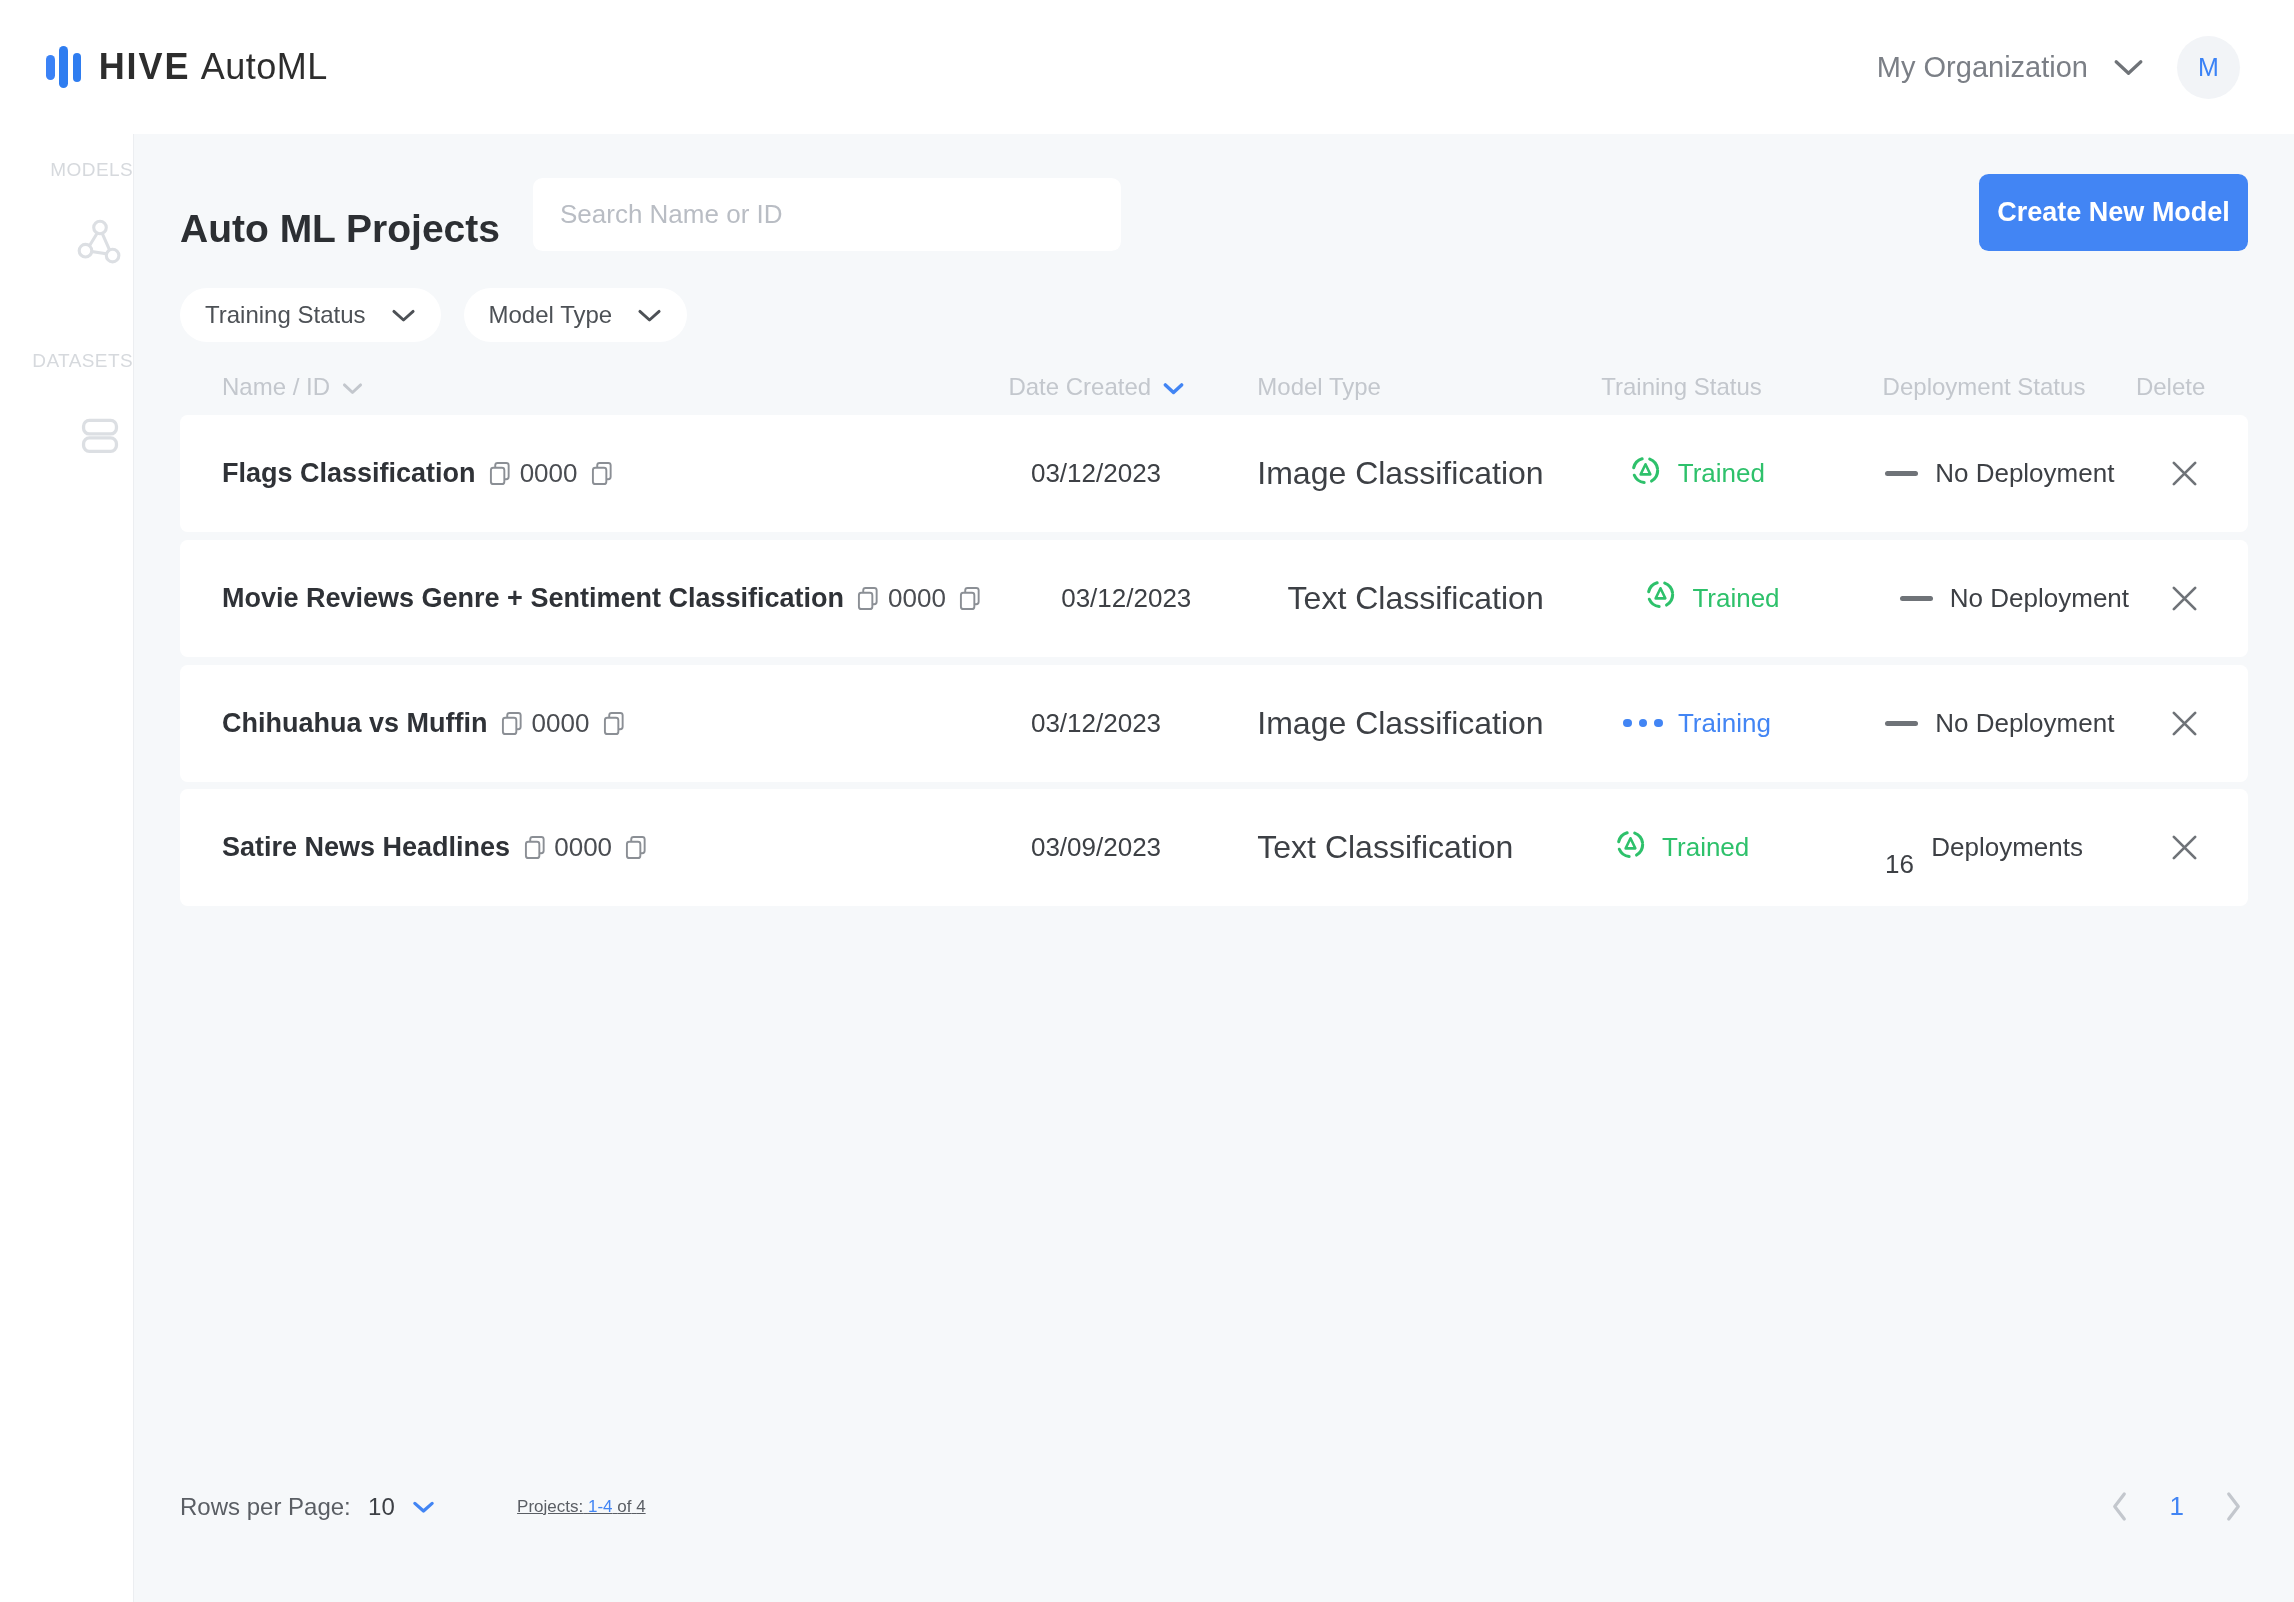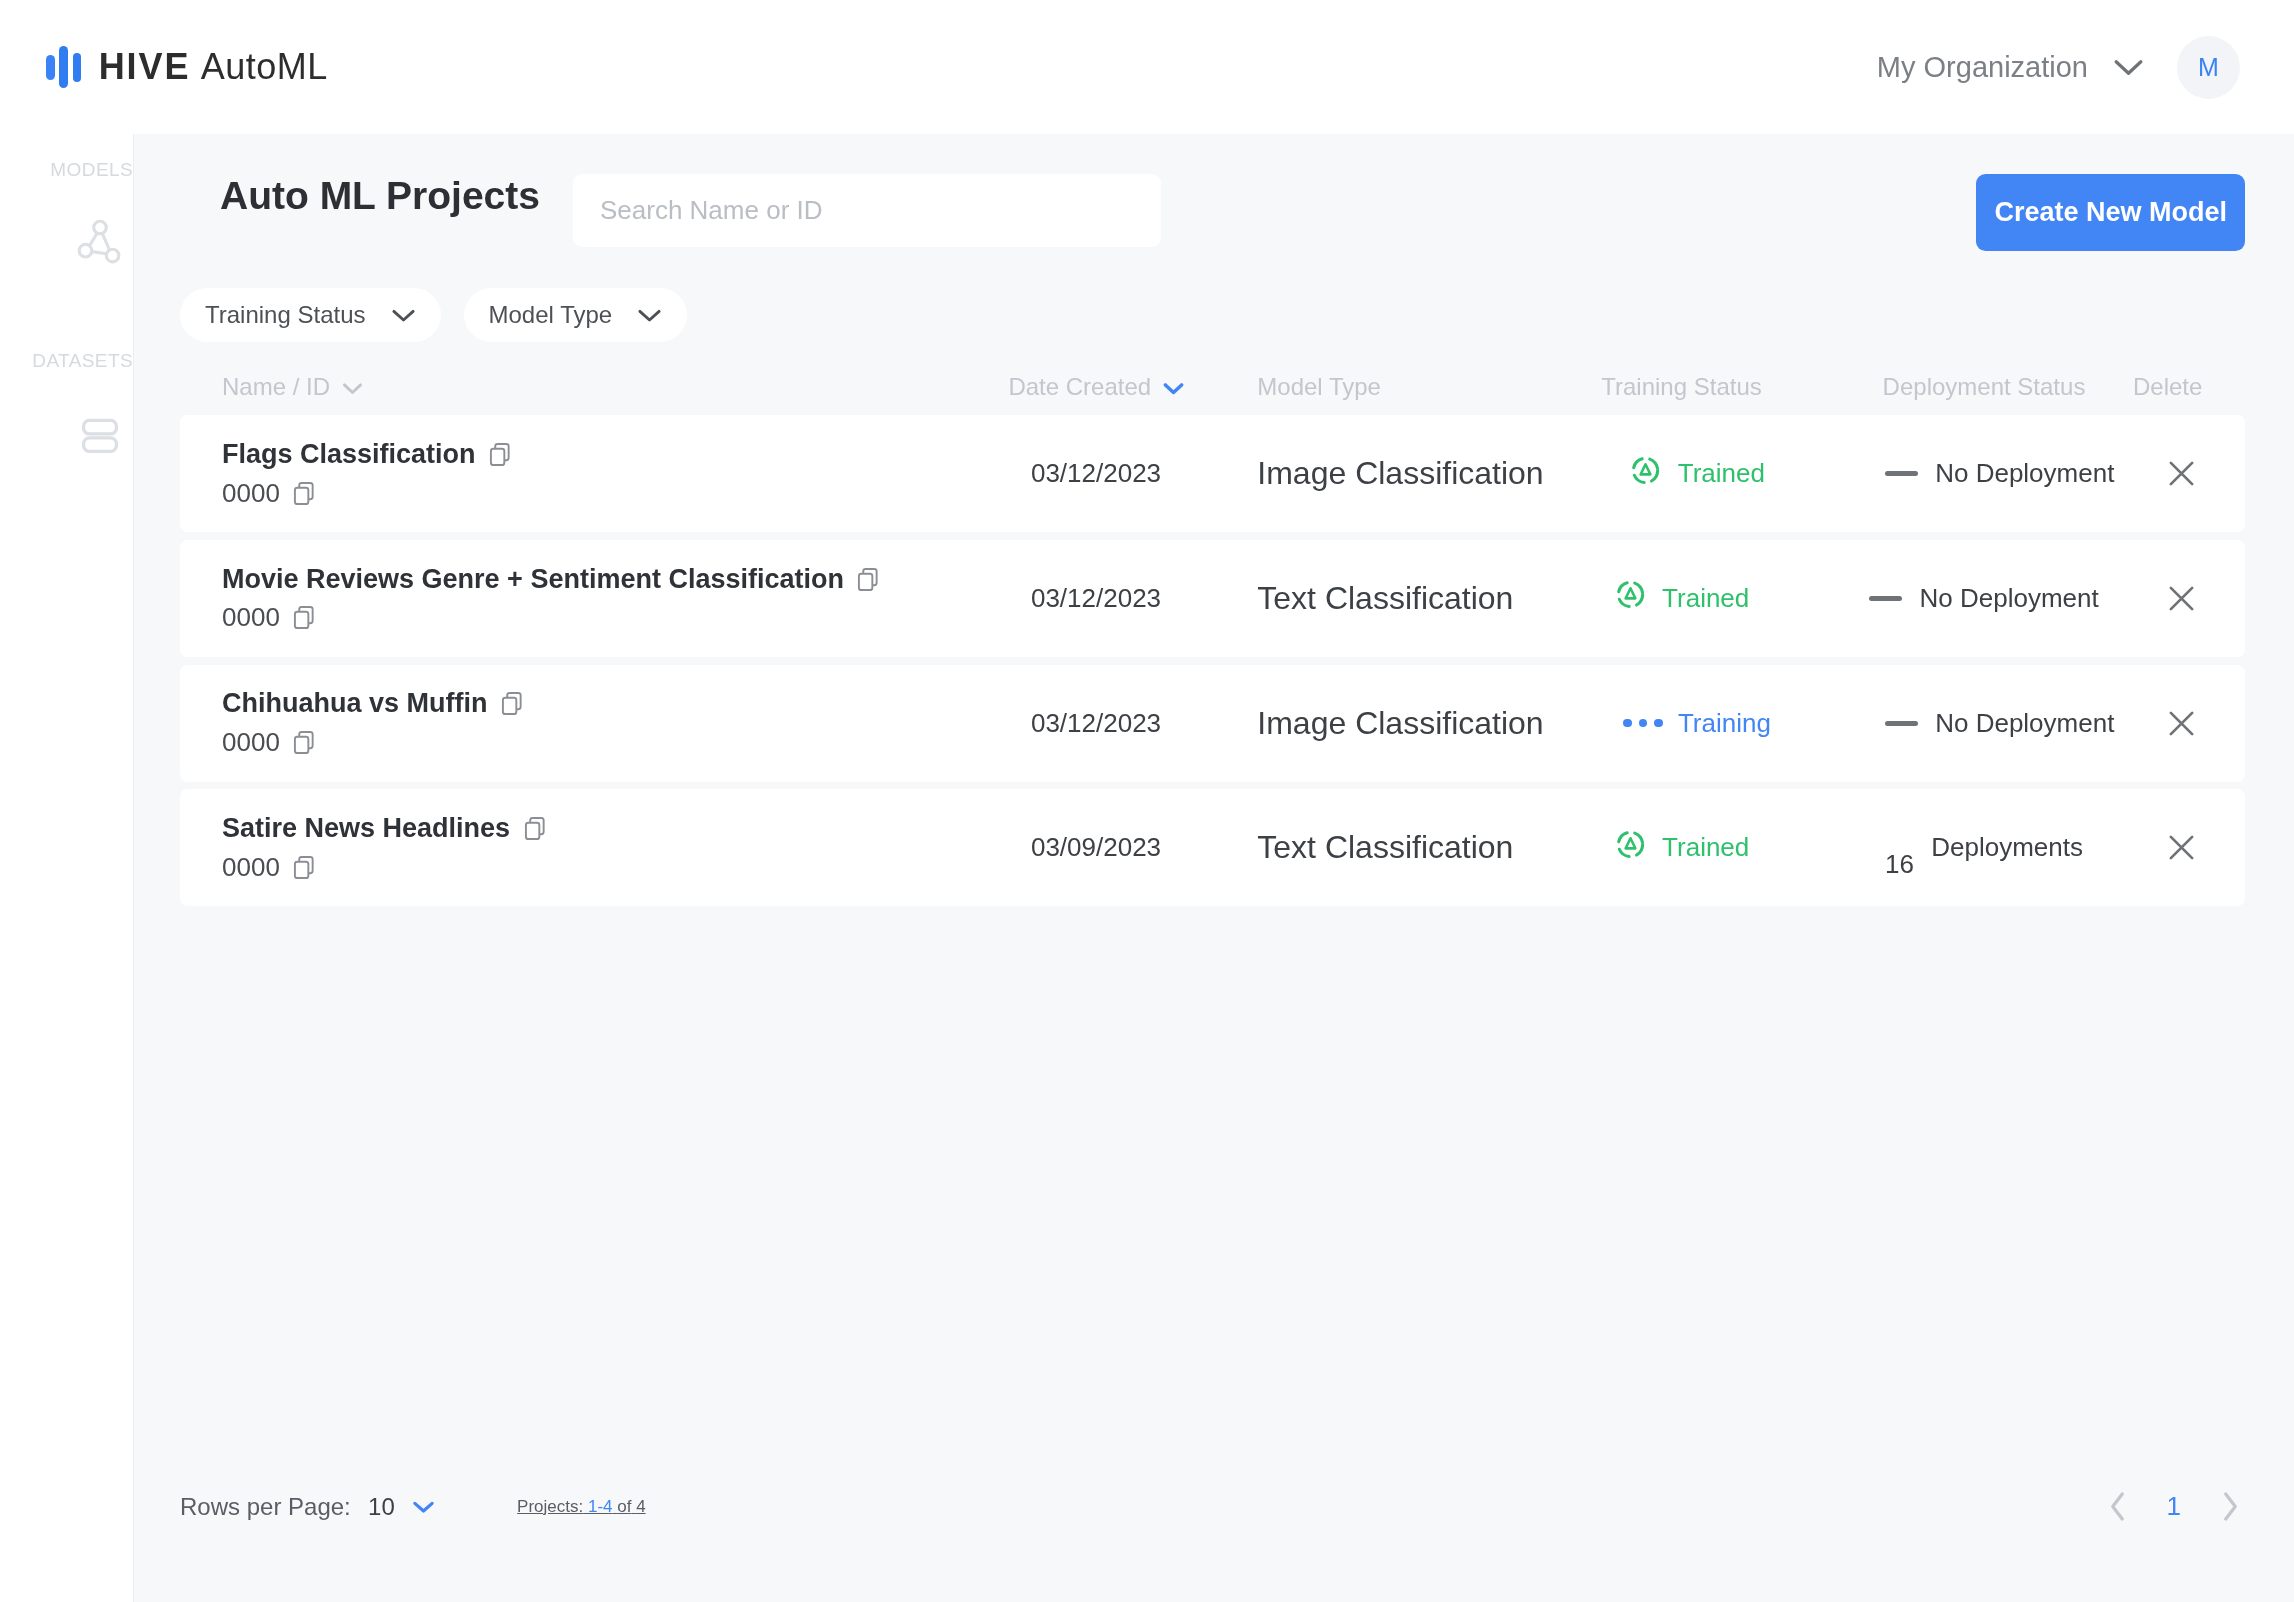--- a/index.html
+++ b/index.html
@@ -57,21 +57,21 @@
   .side-gap { height: 75px; }
 
   .content {
     flex: 1;
     background: #f6f8fa;
     position: relative;
     padding: 0 54px 0 46px;
   }
 
   
-  .page-head { display:flex; align-items:flex-start; padding-top: 40px; margin-left: 40px; }
+  .page-head { display:flex; align-items:flex-end; padding-top: 40px; }
   .page-title { font-size: 39px; font-weight: 700; color: #2c2f33; white-space: nowrap; }
   .search-box {
     margin-left: 33px;
     width: 588px; height: 73px;
     background: #ffffff; border: none; border-radius: 9.6px;
     padding: 0 27px;
     font-size: 26px; color: #3a3d42;
     font-family: "Liberation Sans", sans-serif;
     outline: none;
   }
@@ -110,21 +110,21 @@
   .col-deploy { flex: 0 0 298px; justify-content:center; }
   .col-del    { flex: 1 1 auto;  justify-content:flex-end; padding-right: 9.6px; }
 
   .row {
     display: flex; align-items: center;
     height: 117px; background:#ffffff;
     border-radius: 7.7px; margin-bottom: 7.7px;
     padding: 0 33px 0 42px;
   }
   .cell { display:flex; align-items:center; }
-  .name-cell { flex-direction: column; align-items: flex-start; gap: 7.7px; }
+  .name-cell { flex-direction: row; align-items: flex-start; gap: 7.7px; }
   .name-line { display:flex; align-items:center; gap: 13.4px; }
   .name-txt { font-size: 27px; font-weight: 700; color: #2f3237; white-space: nowrap; }
   .id-txt { font-size: 26px; color: #4a4d52; }
   .date-txt { font-size: 26px; color: #3d4045; }
   .type-txt { font-size: 32px; color: #3d4045; white-space: nowrap; }
   .status { display:flex; align-items:center; gap: 15.4px; white-space: nowrap; font-size: 26px; }
   .status.trained { color: #2ec16b; }
   .status.training { color: #4285f4; }
   .deploy { display:flex; align-items:center; gap: 17.3px; font-size: 26px; color:#3d4045; white-space: nowrap; }
   .deploy .count { color:#3d4045;margin-top:34px; }

